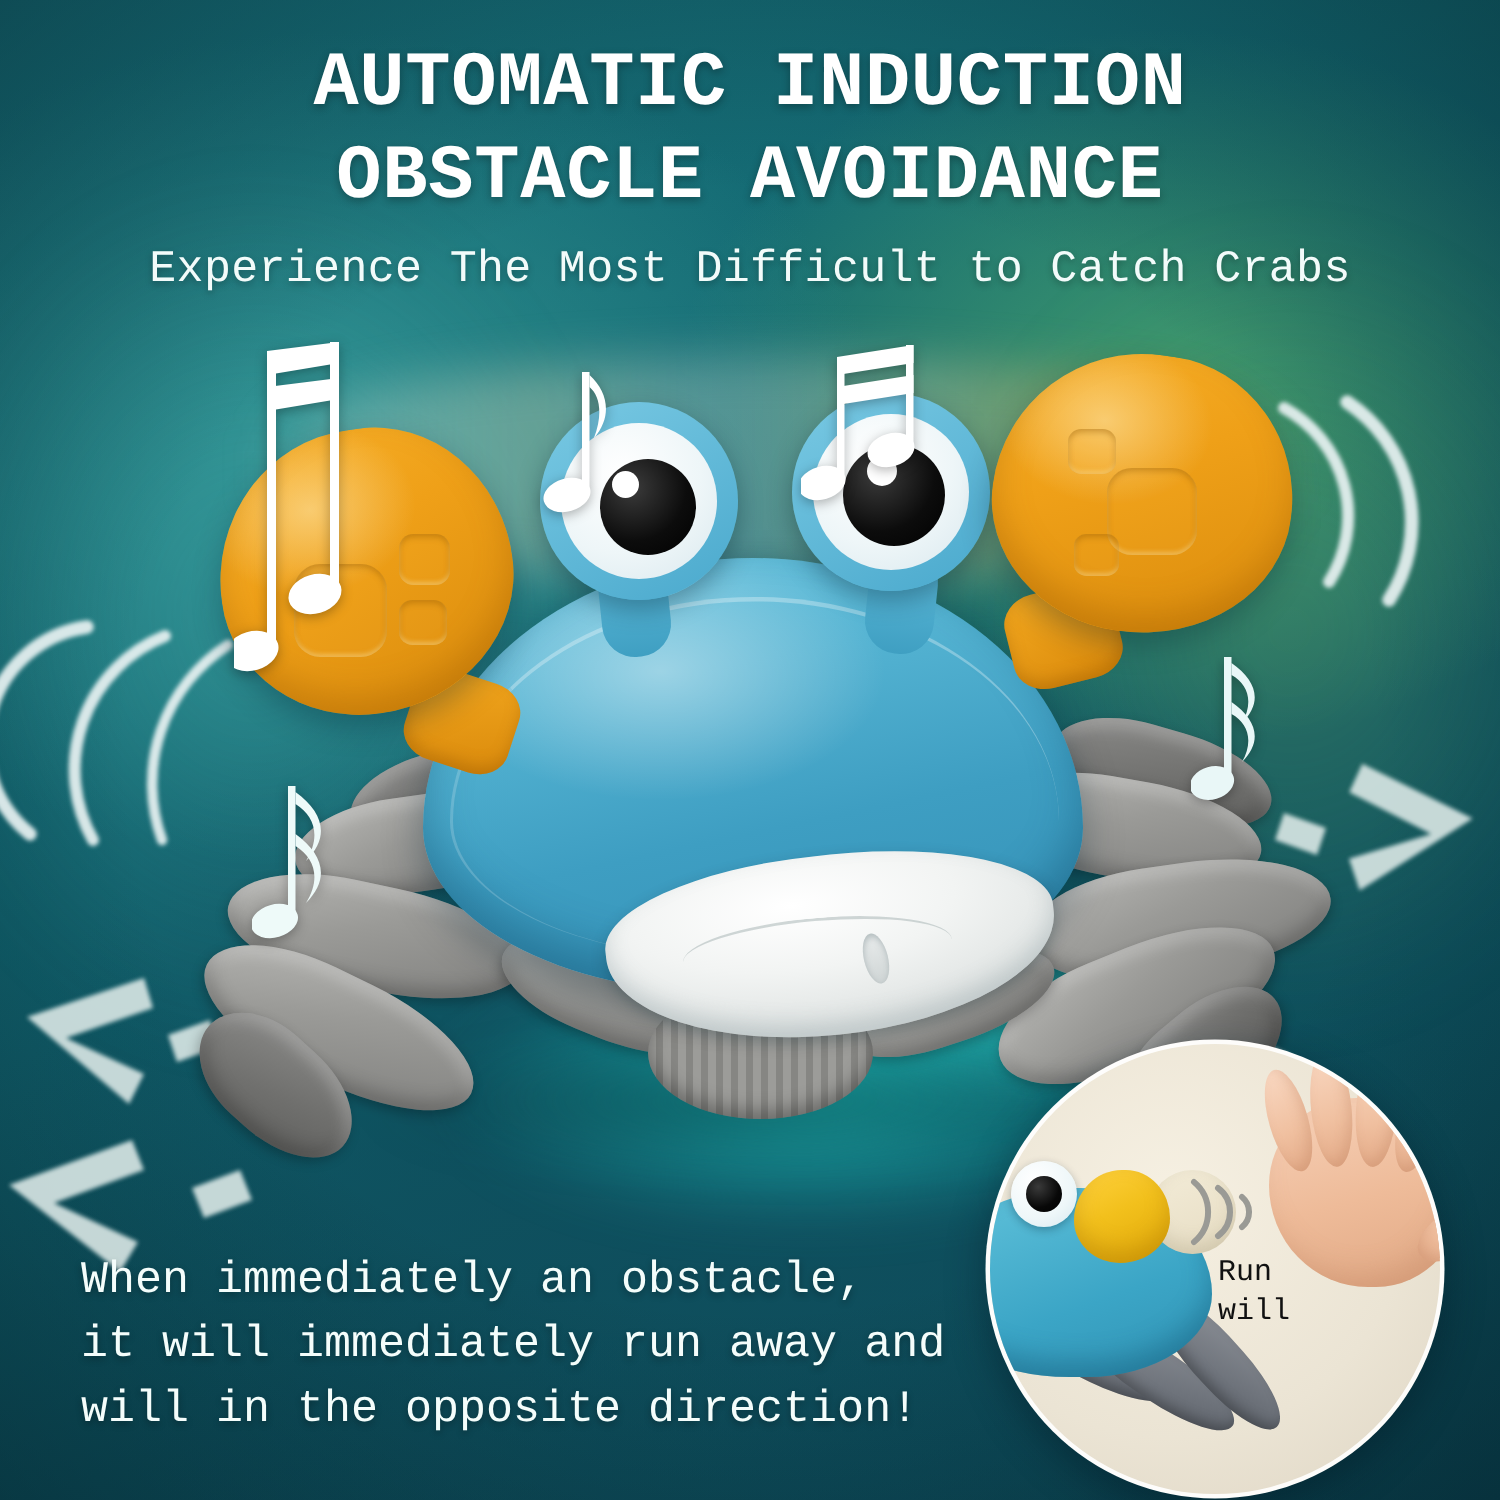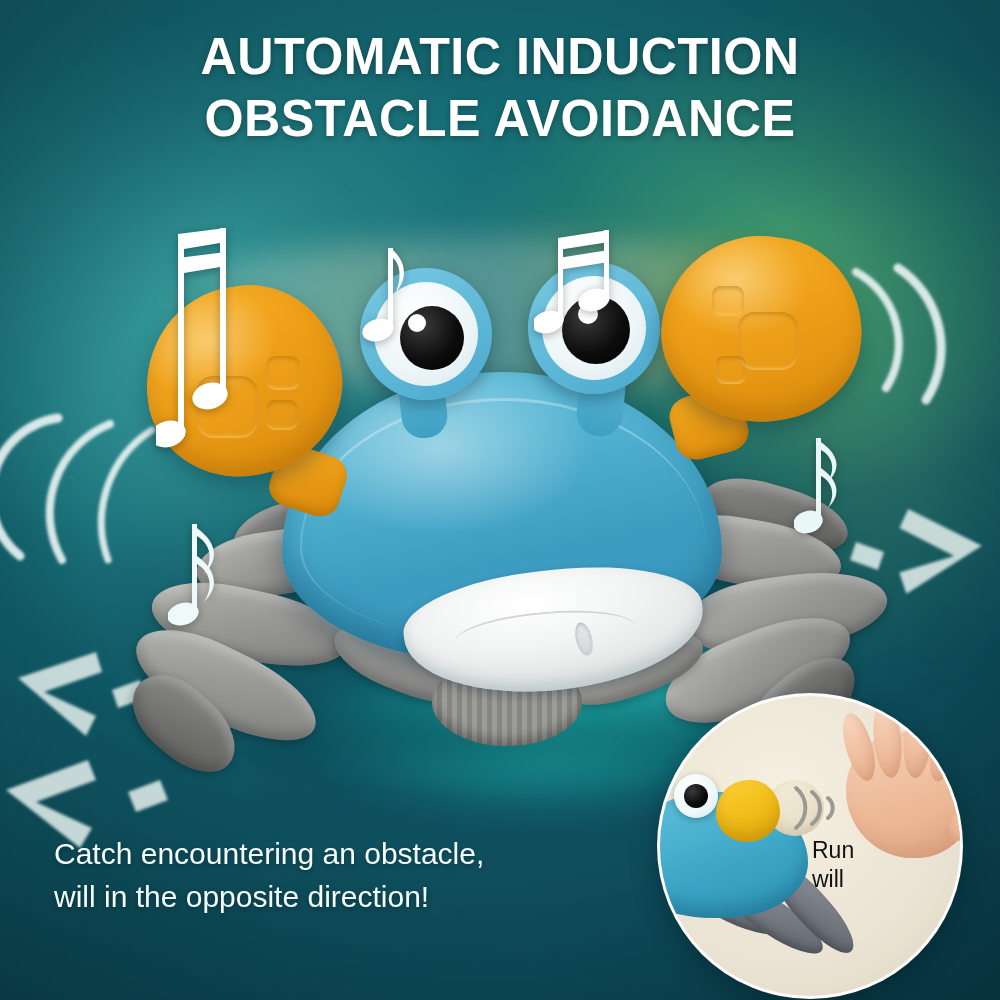--- a/index.html
+++ b/index.html
@@ -5,21 +5,21 @@
   html, body {
     margin: 0;
     padding: 0;
     background: #0a2a33;
   }
   #stage {
     position: relative;
     width: 1000px;
     height: 1000px;
     overflow: hidden;
-    font-family: Liberation Sans, sans-serif;
+    font-family: Liberation Mono, monospace;
     background: #14535e;
   }
 
   
   .bg-base {
     position: absolute;
     inset: 0;
     background:
       radial-gradient(ellipse 60% 45% at 22% 30%, #2f8f8f 0%, rgba(47,143,143,0) 62%),
       radial-gradient(ellipse 55% 40% at 78% 26%, #3f9a6e 0%, rgba(63,154,110,0) 60%),
@@ -256,21 +256,21 @@
     border-radius: 50%;
     background: radial-gradient(circle at 40% 34%, #f6f0e2 0%, #ebe4d4 60%, #ded5c3 100%);
     border: 3px solid rgba(255,255,255,.90);
     box-shadow: 0 8px 26px rgba(0,25,35,.45);
     overflow: hidden;
   }
   .inset-label {
     position: absolute;
     left: 152px; top: 140px;
     color: #111111;
-    font-size: 23px;
+    font-size: 20px;
     line-height: 1.28;
     text-align: left;
   }
   .inset-label span { display: block; }
 
   .mini-body {
     position: absolute;
     left: -42px; top: 96px;
     width: 190px; height: 126px;
     background: linear-gradient(160deg, #63c4dc 0%, #3ba5c6 60%, #3193b4 100%);
@@ -357,20 +357,21 @@
       <path d="M 980 540 L 902 514 L 896 534 L 954 554 L 902 578 L 912 598 Z" transform="rotate(8 940 556)"></path>
       <path d="M 884 552 L 856 542 L 850 560 L 878 570 Z"></path>
       <path d="M 860 700 L 786 672 L 778 692 L 838 714 L 782 740 L 794 760 Z" transform="rotate(6 820 716)"></path>
     </g>
   </svg>
 
   <div class="headline">
     <span class="l1">AUTOMATIC INDUCTION</span>
     <span class="l2">OBSTACLE AVOIDANCE</span>
   </div>
+  <div class="subhead">Experience The Most Difficult to Catch Crabs</div>
 
   <div class="floor-glow"></div>
   <div class="floor-glow2"></div>
 
   <div class="crab">
     <div class="shadow-under"></div>
 
     <div class="leg leg-dark" style="left:232px; top:498px; width:150px; height:60px; transform:rotate(-14deg);"></div>
     <div class="leg leg-dark" style="left:700px; top:486px; width:150px; height:60px; transform:rotate(16deg);"></div>
 
@@ -473,21 +474,22 @@
       <g fill="#eefaf9">
         <rect x="24" y="4" width="5" height="88"></rect>
         <path d="M 29 8 C 48 22 52 38 36 54 C 46 38 42 24 29 16 Z"></path>
         <path d="M 29 36 C 48 50 52 66 36 82 C 46 66 42 52 29 44 Z"></path>
         <ellipse cx="15" cy="94" rx="16" ry="11" transform="rotate(-16 15 94)"></ellipse>
       </g>
     </svg>
   </div>
 
   <div class="caption">
-    <span>Catch encountering an obstacle,</span>
+    <span>When immediately an obstacle,</span>
+    <span>it will immediately run away and</span>
     <span>will in the opposite direction!</span>
   </div>
 
   <div class="inset">
 
     <div class="mini-leg" style="left:16px; top:192px; width:112px; height:34px; transform:rotate(26deg);"></div>
     <div class="mini-leg" style="left:52px; top:204px; width:120px; height:34px; transform:rotate(34deg);"></div>
     <div class="mini-leg" style="left:96px; top:196px; width:114px; height:34px; transform:rotate(48deg);"></div>
 
     <div class="mini-body"></div>

